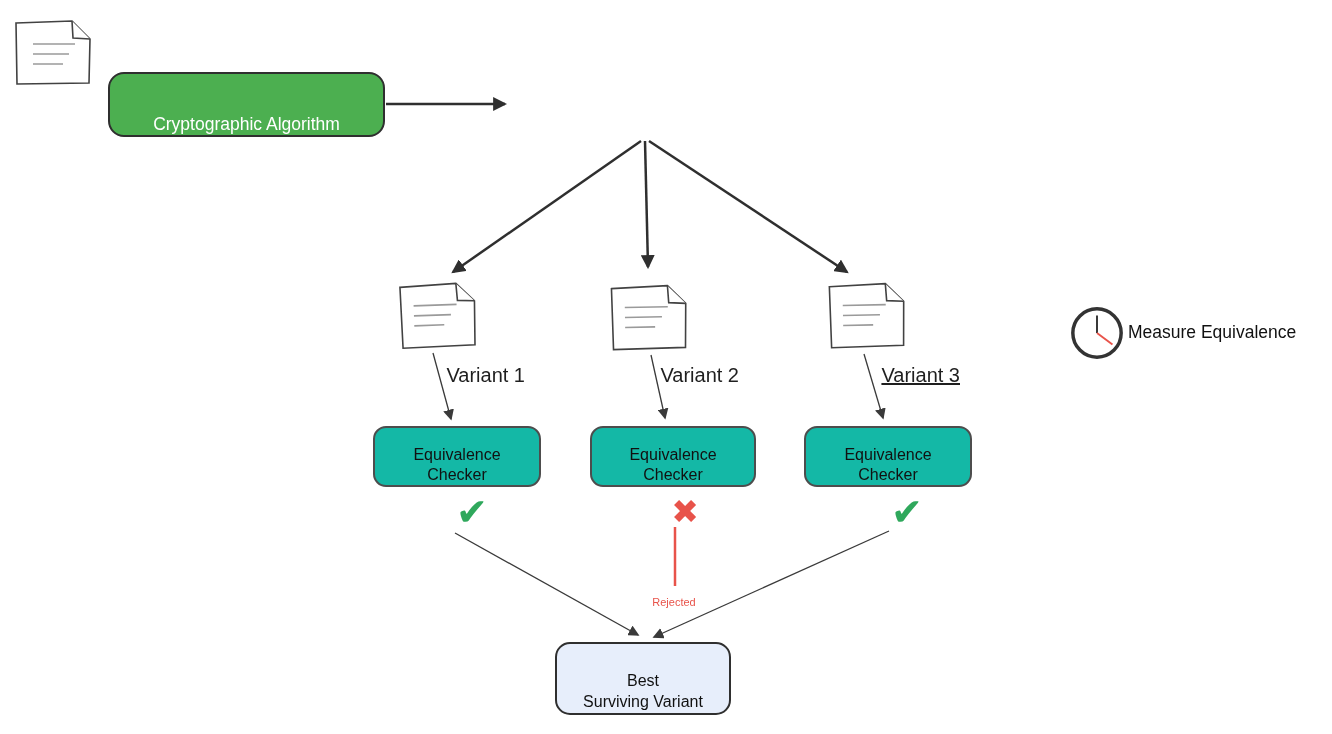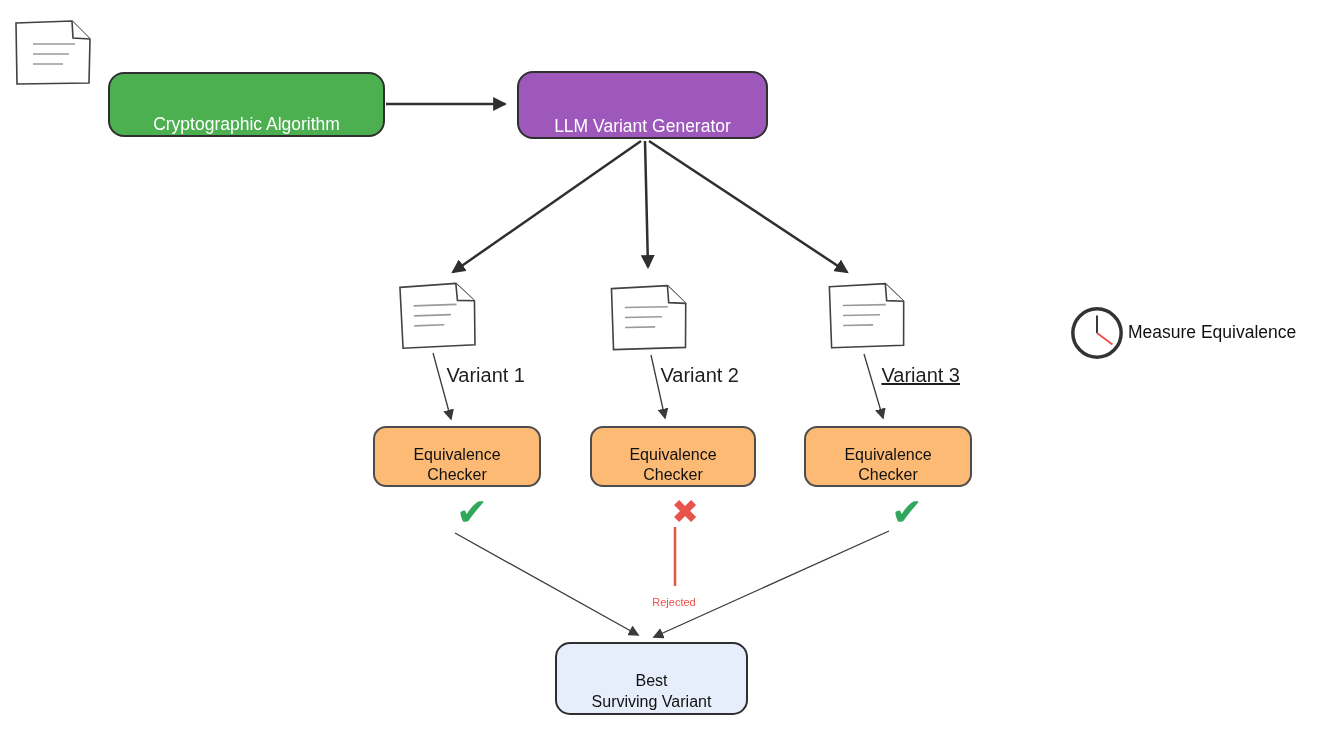--- a/index.html
+++ b/index.html
@@ -8,25 +8,25 @@
     position:relative;width:1332px;height:734px;background:#ffffff;overflow:hidden;
     font-family:"Liberation Sans","DejaVu Sans",sans-serif;color:#1a1a1a;
   }
   .edges{position:absolute;left:0;top:0;width:1332px;height:734px;pointer-events:none;}
   .node{
     position:absolute;display:flex;align-items:flex-end;justify-content:center;
     text-align:center;box-sizing:border-box;border:2.5px solid #2f2f2f;border-radius:16px;
   }
   .node.crypto{left:108px;top:72px;width:277px;height:65px;background:#4caf50;color:#ffffff;font-size:17.5px;}
   .node.generator{left:517px;top:71px;width:251px;height:68px;background:#9e57ba;color:#ffffff;font-size:17.5px;}
-  .node.checker{border:2px solid #4d4d4d;border-radius:13px;background:#fdba74;color:#111111;font-size:16px;line-height:1.25;}
+  .node.checker{border:2px solid #4d4d4d;border-radius:13px;background:#14b8a6;color:#111111;font-size:16px;line-height:1.25;}
   .node.checker.c1{left:373px;top:426px;width:168px;height:61px;}
   .node.checker.c2{left:590px;top:426px;width:166px;height:61px;}
   .node.checker.c3{left:804px;top:426px;width:168px;height:61px;}
-  .node.best{left:555px;top:642px;width:193px;height:73px;background:#e7eefb;color:#111111;font-size:16px;line-height:1.35;border-radius:15px;}
+  .node.best{left:555px;top:642px;width:176px;height:73px;background:#e7eefb;color:#111111;font-size:16px;line-height:1.35;border-radius:15px;}
   .prewrap{white-space:pre-line;}
   .doc{position:absolute;width:80px;height:70px;}
   .doc.corner{left:13px;top:18px;}
   .doc.v1{left:399px;top:282px;transform:rotate(-2deg);}
   .doc.v2{left:610px;top:284px;transform:rotate(-1deg);}
   .doc.v3{left:828px;top:282px;transform:rotate(-1.2deg);}
   .vlabel{position:absolute;width:110px;top:364px;text-align:right;font-size:20px;color:#1f1f1f;}
   .vlabel.l1{left:415px;}
   .vlabel.l2{left:629px;}
   .vlabel.l3{left:850px;text-decoration:underline;}
@@ -67,23 +67,20 @@
   </svg>
 
   <svg class="doc corner" viewBox="0 0 80 70">
     <path d="M3 5 L59 3 L77 21 L76 65 L4 66 Z" fill="#ffffff" stroke="#424242" stroke-width="1.6"></path>
     <path d="M59 3 L60 20 L77 21" fill="#ffffff" stroke="#424242" stroke-width="1.6"></path>
     <path d="M20 26 H62 M20 36 H56 M20 46 H50" stroke="#9a9a9a" stroke-width="1.6" fill="none"></path>
   </svg>
 
   <div class="node crypto">
     <span>Cryptographic Algorithm</span>
-  </div>
-  <div class="node generator">
-    <span>LLM Variant Generator</span>
   </div>
 
   <svg class="doc v1" viewBox="0 0 80 70">
     <path d="M2 4 L58 2 L76 20 L75 64 L3 65 Z" fill="#ffffff" stroke="#424242" stroke-width="1.6"></path>
     <path d="M58 2 L59 19 L76 20" fill="#ffffff" stroke="#424242" stroke-width="1.6"></path>
     <path d="M15 23 H58 M15 33 H52 M15 43 H45" stroke="#9a9a9a" stroke-width="1.6" fill="none"></path>
   </svg>
   <svg class="doc v2" viewBox="0 0 80 70">
     <path d="M2 4 L58 2 L76 20 L75 64 L3 65 Z" fill="#ffffff" stroke="#424242" stroke-width="1.6"></path>
     <path d="M58 2 L59 19 L76 20" fill="#ffffff" stroke="#424242" stroke-width="1.6"></path>

